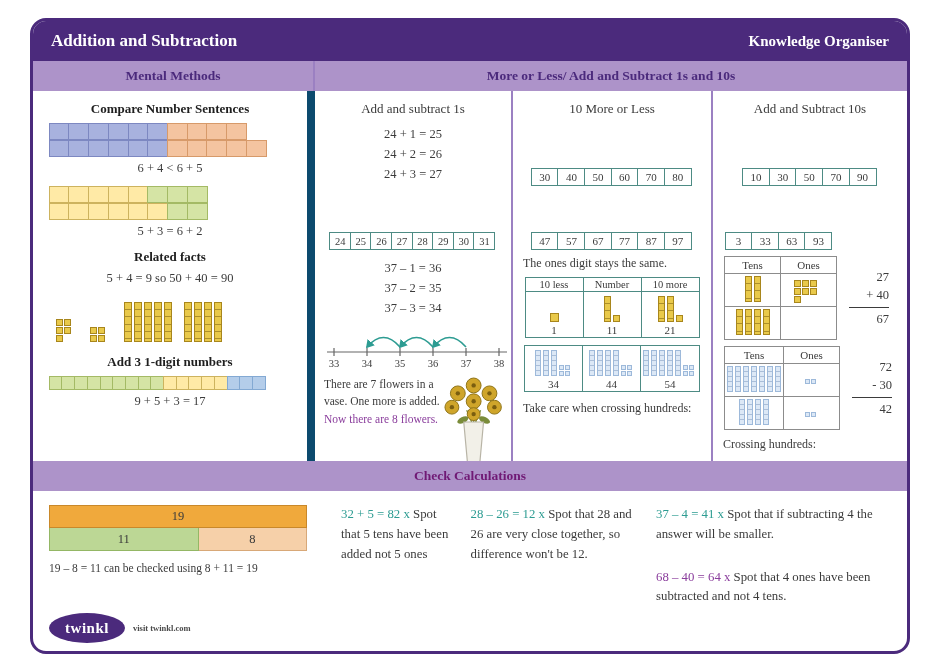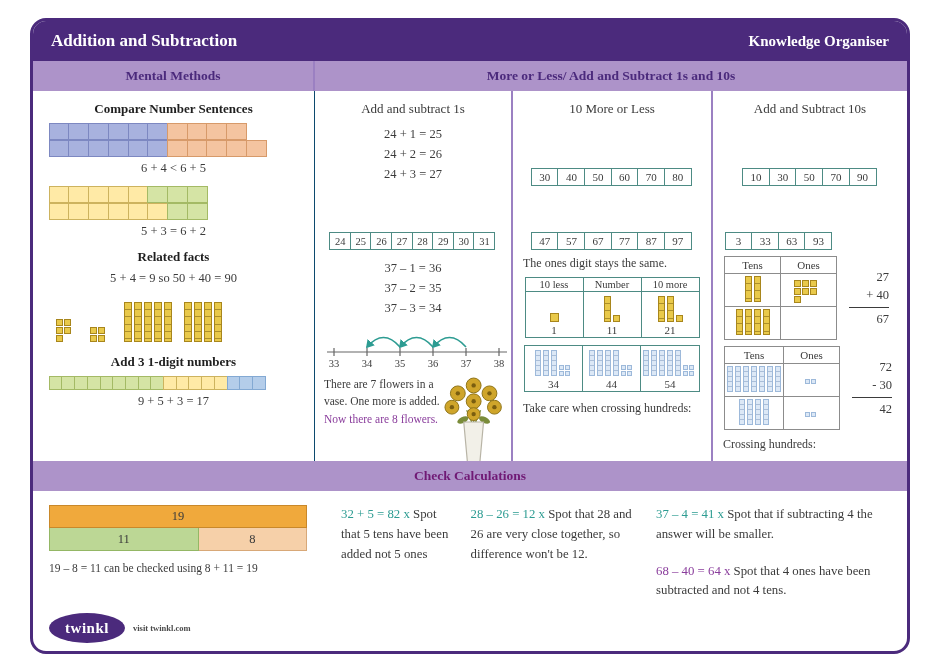--- a/index.html
+++ b/index.html
@@ -7,21 +7,21 @@
   .page { width:880px; height:636px; margin:18px auto 0; border:3px solid #4b2a7c; border-radius:16px; overflow:hidden; display:flex; flex-direction:column; background:#fff;font-family:Liberation Serif, serif; }
   .titlebar { height:40px; flex:none; background:#4b2a7c; color:#fff; display:flex; align-items:center; justify-content:space-between; padding:0 18px; }
   .title { font-size:17px; font-weight:bold; }
   .subtitle { font-size:15px; font-weight:bold; }
   .subbars { display:flex; height:30px; flex:none; }
   .subbar { background:#ad93c9; color:#4b2a7c; font-weight:bold; font-size:13.5px; display:flex; align-items:center; justify-content:center; }
   .sub-left { width:282px; border-right:2px solid #9b80c2; }
   .sub-right { flex:1; }
   .main { flex:1; display:flex; min-height:0; }
   .col { padding:8px 9px; overflow:hidden; }
-  .col1 { width:282px; border-right:1px solid #0c4a6e; }
+  .col1 { width:282px; border-right:8px solid #0c4a6e; }
   .col2 { width:198px; border-right:2px solid #9b80c2; }
   .col3 { width:200px; border-right:2px solid #9b80c2; }
   .col4 { flex:1; }
   .checkbar { height:30px; flex:none; background:#ad93c9; color:#701a75; font-weight:bold; font-size:13.5px; display:flex; align-items:center; justify-content:center; }
   .checkbody { height:160px; flex:none; display:flex; padding:12px 16px 8px; gap:20px; }
 
   .h-bold { font-weight:bold; font-size:13px; text-align:center; color:#1f1f1f; margin:2px 0 6px; }
   .h-reg  { font-size:13px; text-align:center; margin:2px 0 7px; }
   .caption { font-size:12.5px; text-align:center; margin:4px 0 10px; }
 
@@ -76,21 +76,21 @@
 
   .story { display:flex; gap:2px; margin-top:6px; }
   .story-text { width:118px; font-size:11.5px; line-height:1.5; }
   .story-purple { color:#8a3d9c; }
   .numline-svg { display:block; margin:2px auto 4px; }
   .nl-label { font-size:10.5px; fill:#3b3b3b; }
 
   
   .chk-left { width:272px; display:flex; flex-direction:column; }
   .chk-mid { width:295px; display:flex; gap:17px; padding-top:2px; }
-  .chk-right { flex:1; display:flex; flex-direction:column; gap:17px; padding-top:2px; }
+  .chk-right { flex:1; display:flex; flex-direction:column; gap:23px; padding-top:2px; }
   .citem { font-size:12.8px; line-height:1.55; }
   .teal { color:#2d9c92; }
   .purple { color:#8a3d9c; }
   .cbm { width:258px; font-size:12.5px; margin:2px 0 4px; }
   .cbm-top { height:23px; background:#f0a93c; border:1.3px solid #c9882a; display:flex; align-items:center; justify-content:center; }
   .cbm-row { display:flex; height:23px; }
   .cbm-left { width:58%; background:#bcd795; border:1.3px solid #94b765; border-top:none; display:flex; align-items:center; justify-content:center; }
   .cbm-right { flex:1; background:#f6d0a9; border:1.3px solid #d8a878; border-top:none; border-left:none; display:flex; align-items:center; justify-content:center; }
   .chk-caption { font-size:11.5px; margin-top:7px; }
   .logo-row { margin-top:auto; display:flex; align-items:center; gap:8px; }

